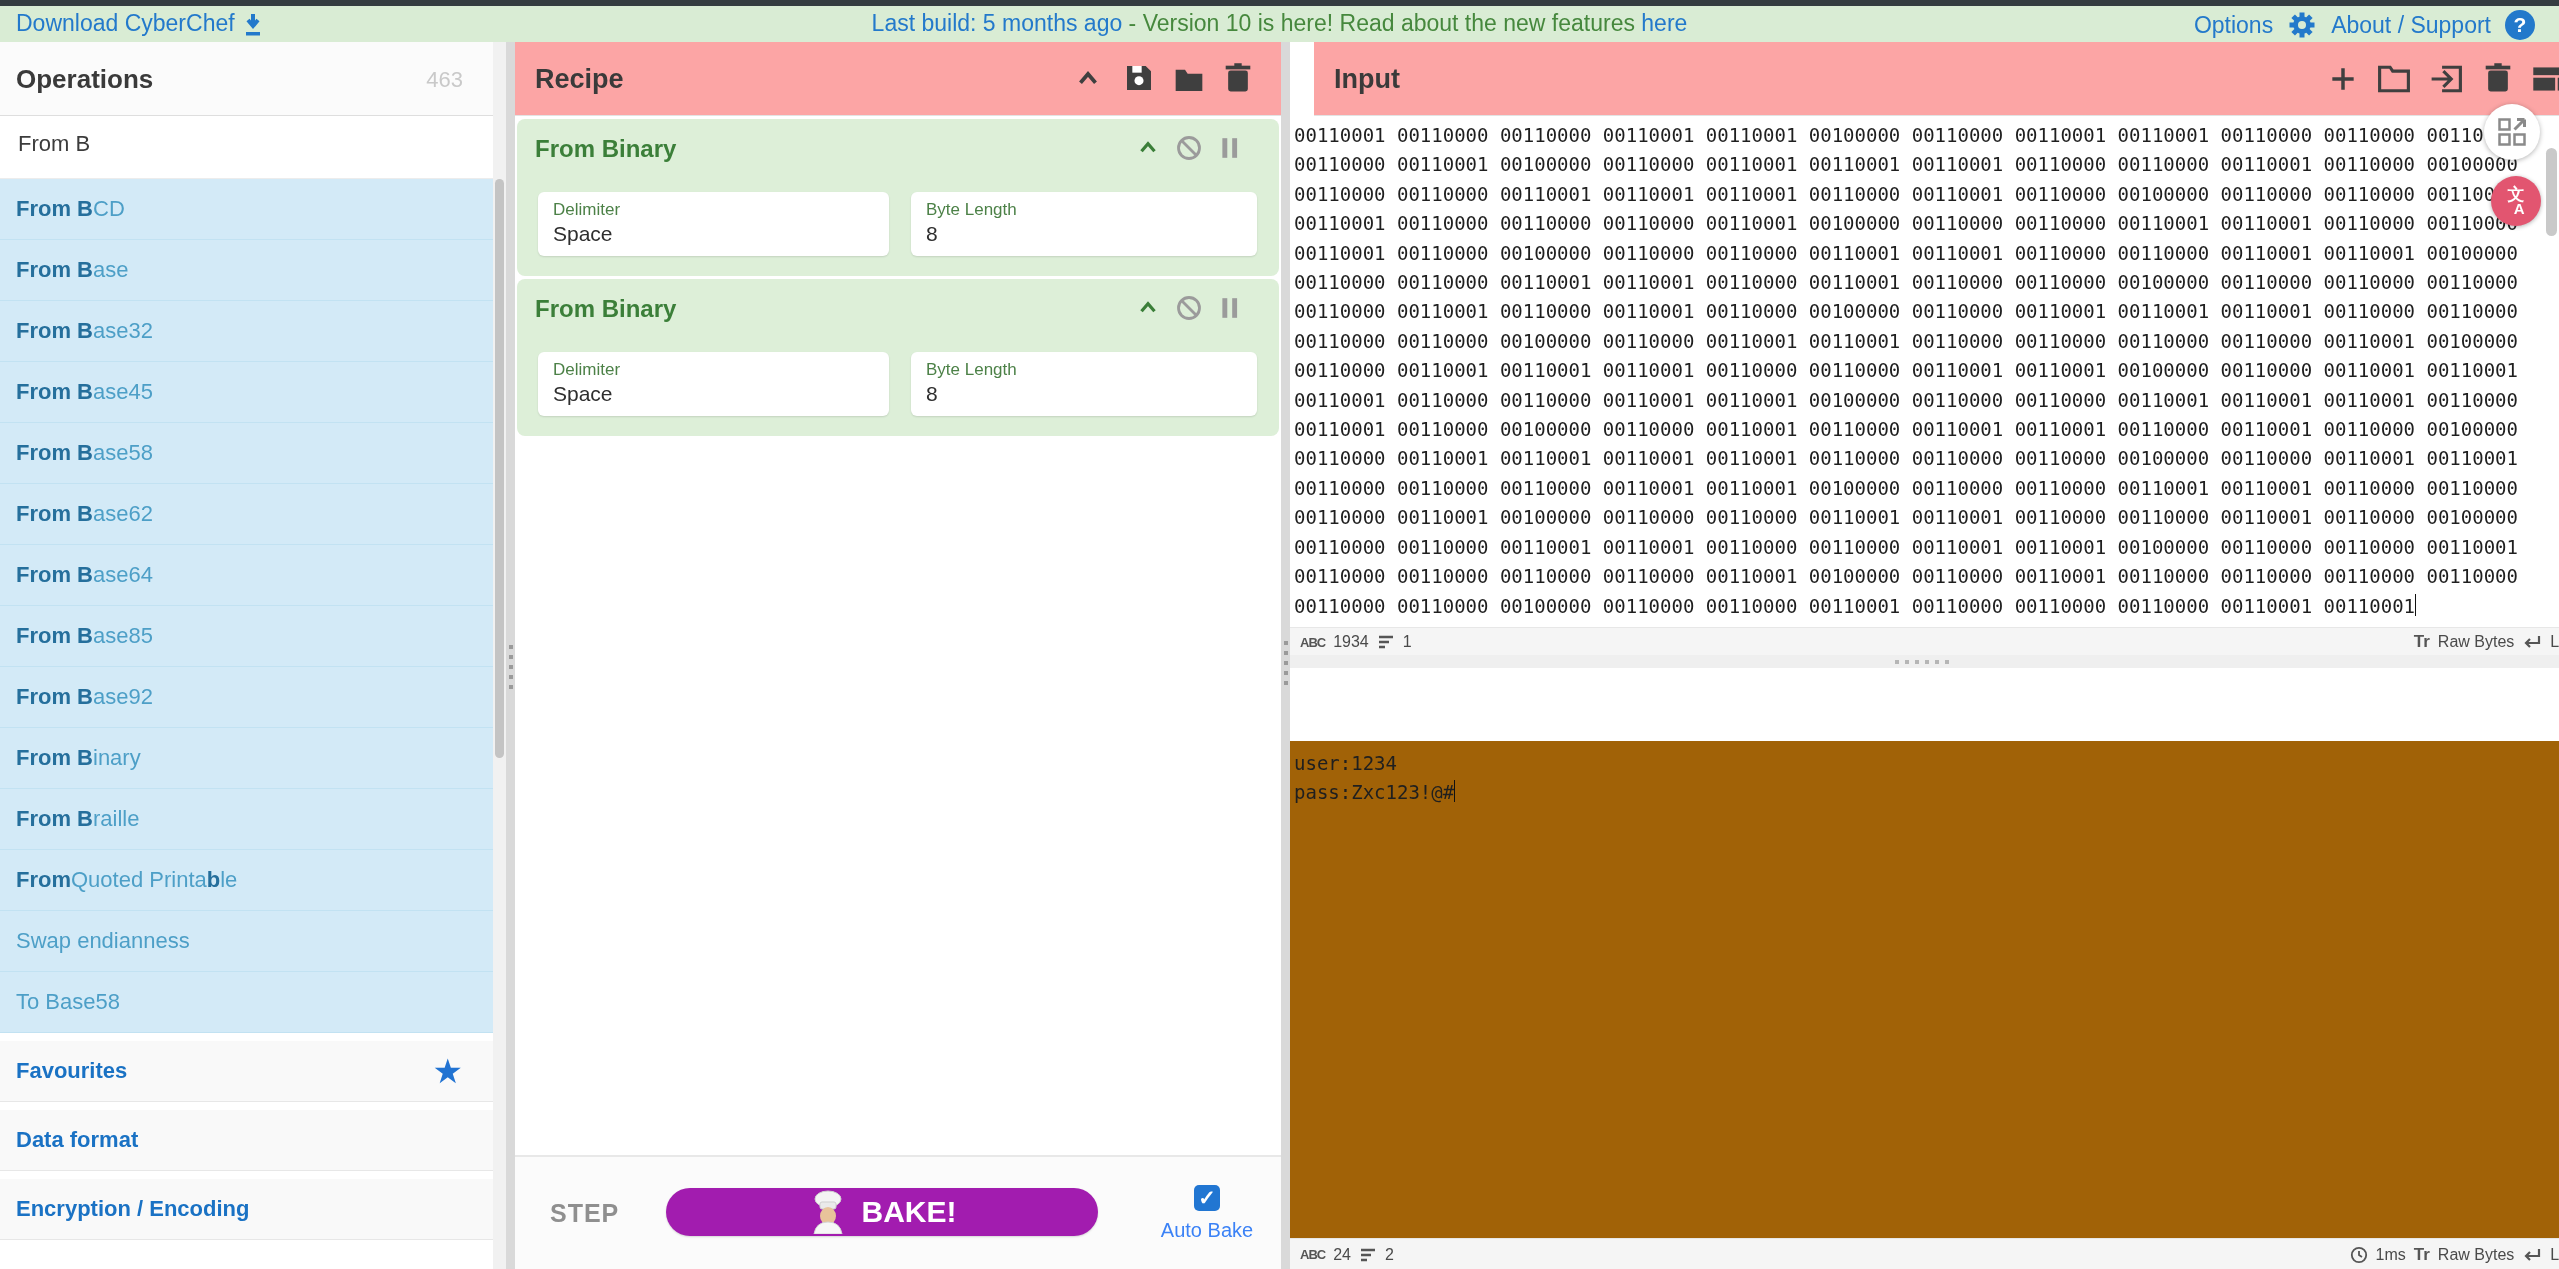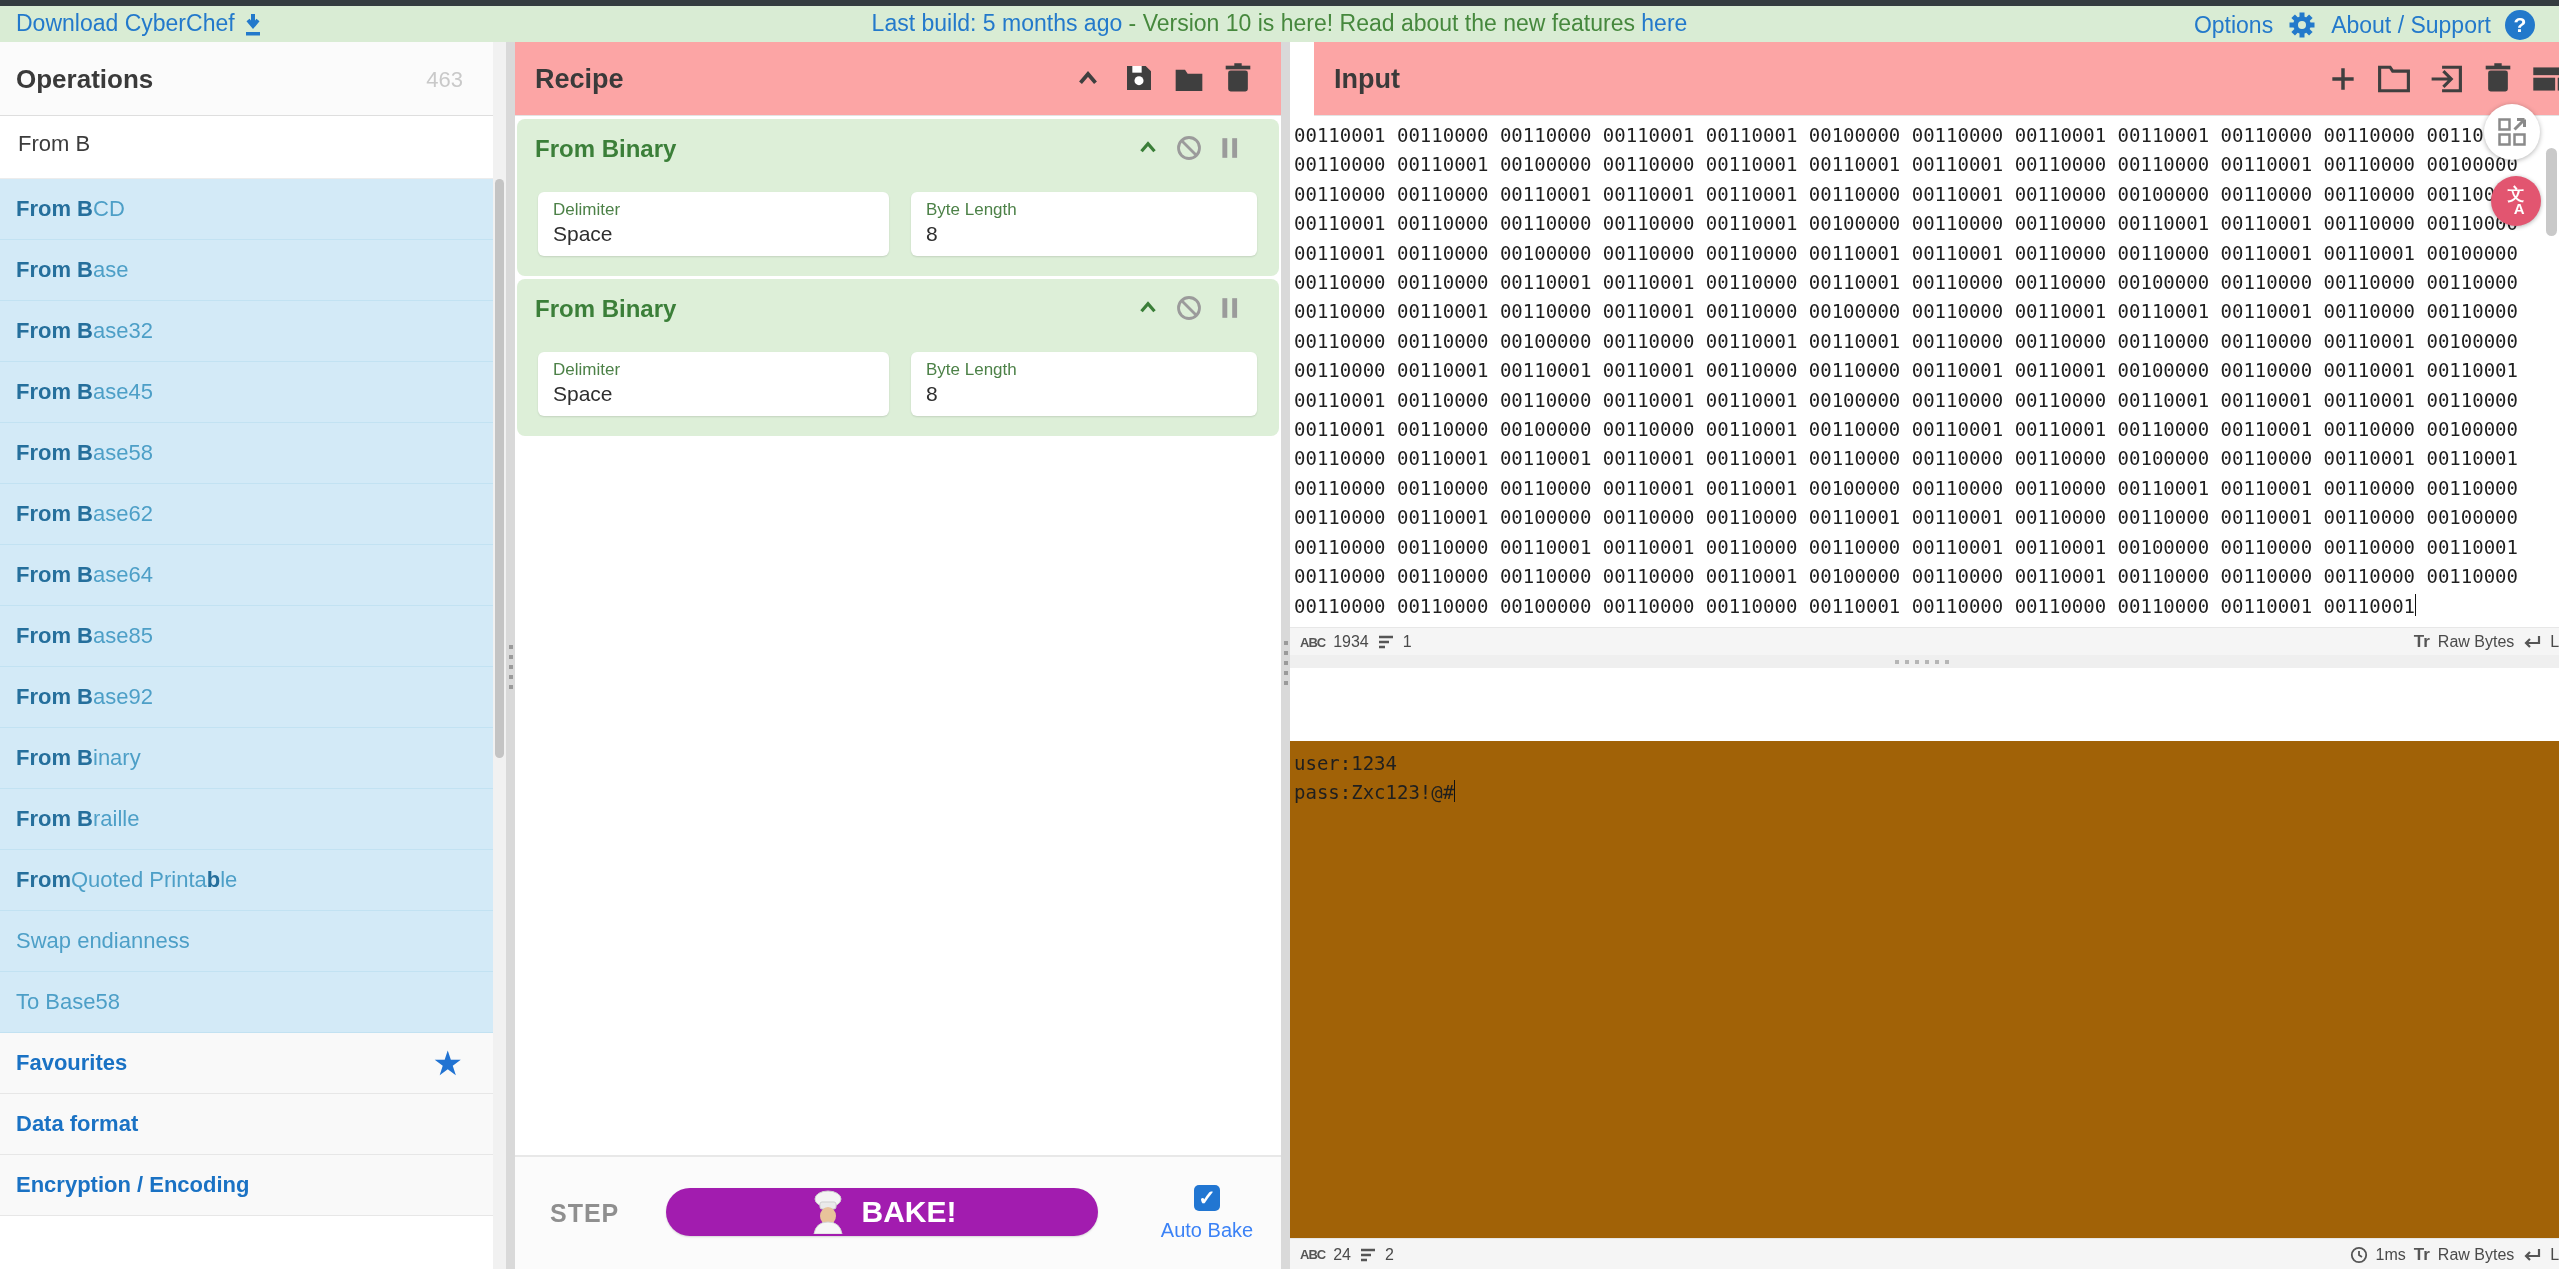--- a/index.html
+++ b/index.html
@@ -34,21 +34,21 @@
   #ops-head{height:73px;background:#fbfbfb;border-bottom:1px solid #dedede;position:relative;}
   #ops-title{position:absolute;left:16px;top:22px;font-size:26px;font-weight:bold;color:#3a3a3a;}
   #ops-count{position:absolute;right:30px;top:25px;font-size:22px;color:#c9c9c9;}
   #ops-search{height:62px;background:#fff;border-bottom:1px solid #ececec;position:relative;}
   #ops-search input{position:absolute;left:16px;top:14px;width:440px;border:none;outline:none;
                     font-size:22px;color:#3c3c3c;font-family:"Liberation Sans",sans-serif;background:transparent;}
   .op-item{height:60px;background:#d3eaf7;border-bottom:1px solid #c2e2f2;display:flex;align-items:center;
            padding-left:16px;font-size:22px;color:#4d9fc7;cursor:pointer;}
   .op-item b{color:#256f9c;font-weight:bold;}
   .cat-item{height:60px;background:#f9f9f9;border-bottom:1px solid #e7e7e7;display:flex;align-items:center;
-            padding-left:16px;font-size:22px;color:#1a72c4;font-weight:bold;cursor:pointer;position:relative;}
+            padding-left:16px;font-size:22px;color:#1a72c4;font-weight:bold;cursor:pointer;position:relative;margin-top:8px;}
   .cat-item .star{position:absolute;right:30px;top:10px;font-size:34px;color:#2173d2;font-weight:normal;}
   
   .op-card{position:relative;margin:3px 2px 0 2px;height:157px;background:#ddefd8;border-radius:8px;}
   .op-card .op-title{position:absolute;left:18px;top:16px;font-size:24px;font-weight:bold;color:#3b7f39;}
   .op-card .argbox{position:absolute;top:73px;height:64px;background:#fff;border-radius:6px;
                    box-shadow:0 1px 2px rgba(0,0,0,.12);cursor:pointer;}
   .op-card .arglabel{position:absolute;left:15px;top:8px;font-size:17px;color:#4c8147;}
   .op-card .argval{position:absolute;left:15px;top:30px;font-size:21px;color:#2e2e2e;}
   #recipe-bottom{left:515px;top:1155px;width:766px;height:114px;background:#fbfbfb;border-top:2px solid #e8e8e8;}
   #step-btn{position:absolute;left:35px;top:42px;font-size:25px;font-weight:bold;color:#8f8f8f;

